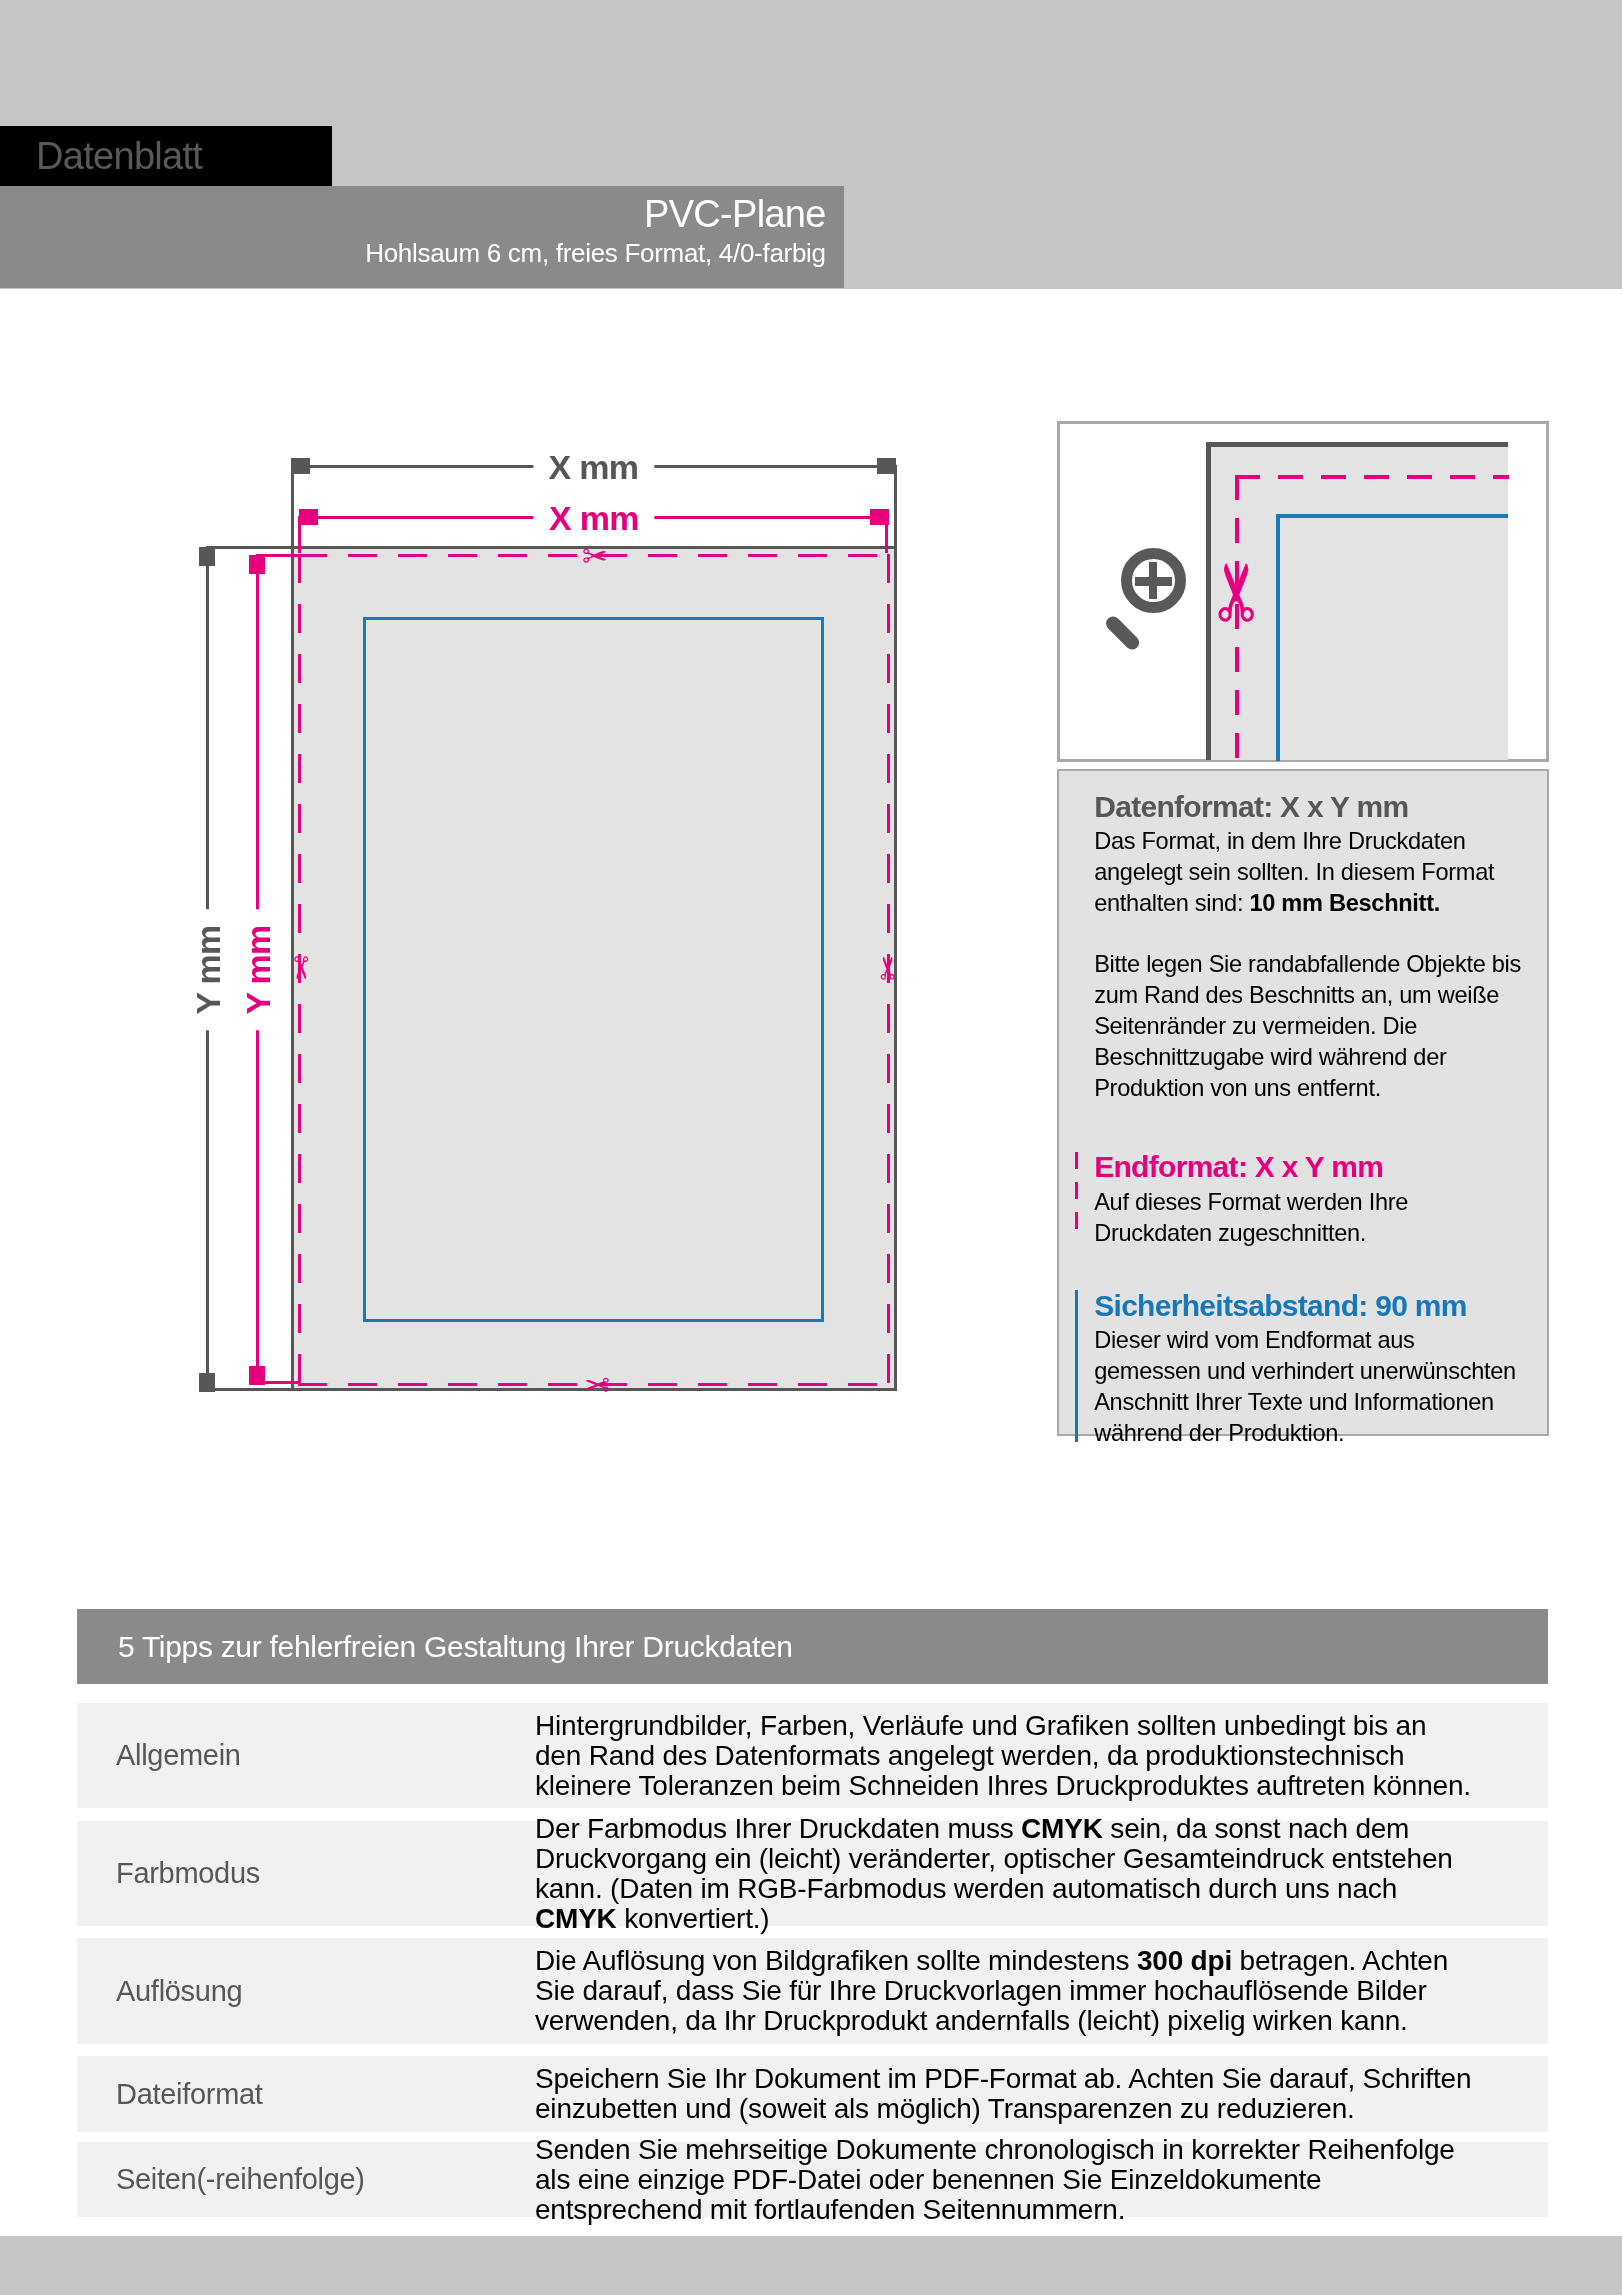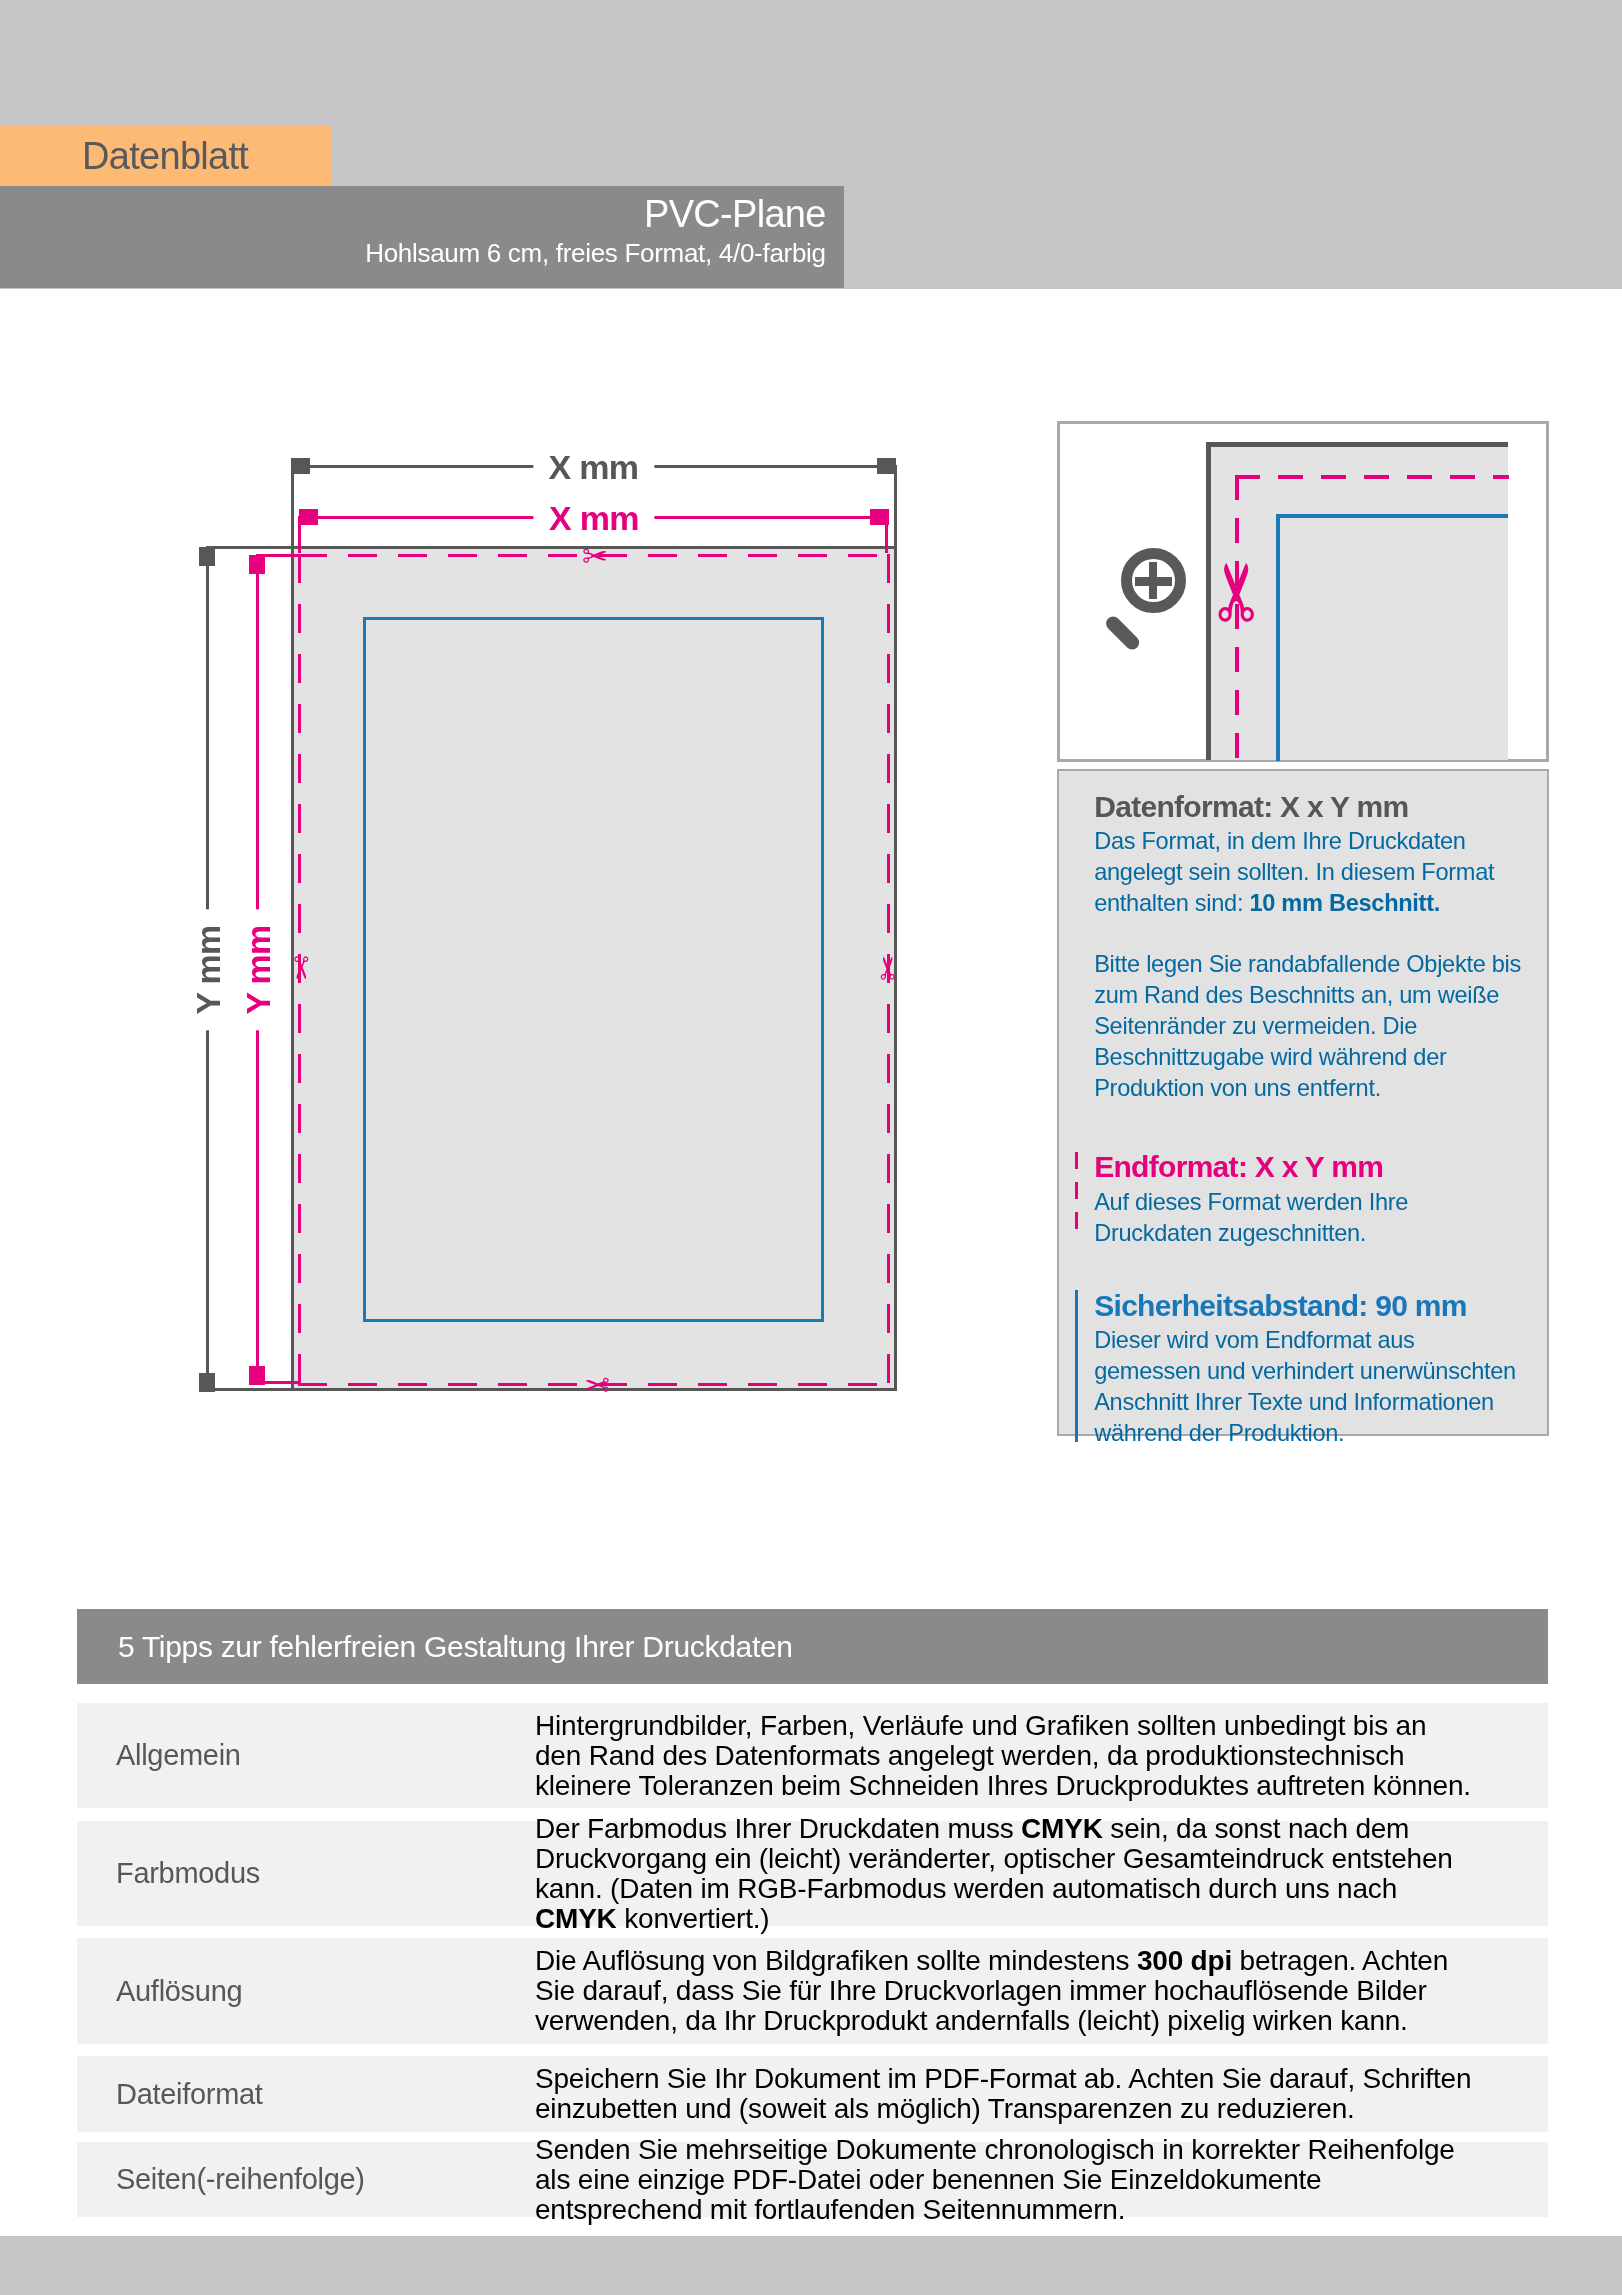--- a/index.html
+++ b/index.html
@@ -3,22 +3,22 @@
 <meta charset="utf-8">
 <title>Datenblatt</title>
 <style>
   html,body{margin:0;padding:0;background:#ffffff;}
   .page{position:relative;width:1623px;height:2295px;background:#ffffff;
         font-family:"Liberation Sans", sans-serif;overflow:hidden;}
   .abs{position:absolute;}
 
   
   .band-light{left:0;top:0;width:1623px;height:289px;background:#c5c4c6;}
-  .datenblatt-box{left:0;top:126px;width:332px;height:61px;background:#fdba74;
-        display:flex;align-items:center;box-sizing:border-box;padding-left:82px;}
+  .datenblatt-box{left:0;top:126px;width:332px;height:61px;background:#000000;
+        display:flex;align-items:center;box-sizing:border-box;padding-left:36px;}
   .datenblatt-box span{font-size:38px;color:#59595b;letter-spacing:-0.7px;}
   .band-dark{left:0;top:186px;width:844px;height:102px;background:#8a8a8a;
         box-sizing:border-box;padding:6.5px 18.3px 0 0;text-align:right;color:#fff;}
   .product-title{font-size:38px;line-height:43px;letter-spacing:-0.7px;}
   .product-subtitle{font-size:26px;line-height:34px;letter-spacing:-0.3px;}
 
   
   .bleed-rect{left:291px;top:546px;width:606px;height:845px;background:#e4e3e4;
         border:3.3px solid #575757;box-sizing:border-box;}
   .cut-h{height:3.3px;background:repeating-linear-gradient(90deg,#e6007e 0 29px,transparent 29px 50px);}
@@ -78,21 +78,21 @@
 
   
   .info-panel{left:1057px;top:769px;width:492px;height:667px;background:#e3e2e3;
        border:2.6px solid #a9a9a9;box-sizing:border-box;padding:17px 22px 0 26px;}
   .info-section{position:relative;padding-left:9.2px;}
   .info-section .marker{position:absolute;left:-10.5px;top:3.9px;width:3.9px;}
   .marker.dashed{height:81px;
        background:repeating-linear-gradient(180deg,#e6007e 0 17px,transparent 17px 30px);}
   .marker.solid{height:152px;background:#1777b8;}
   .info-title{font-size:30px;font-weight:bold;letter-spacing:-0.7px;line-height:37px;}
-  .info-body{font-size:23.6px;line-height:31px;color:#0369a1;letter-spacing:-0.3px;margin:1.3px 0 0 0;}
+  .info-body{font-size:23.6px;line-height:31px;color:#000000;letter-spacing:-0.3px;margin:1.3px 0 0 0;}
   .sec2{margin-top:44px;}
   .sec3{margin-top:38px;}
   .p-gap{margin-top:30px;}
   .b{font-weight:bold;}
 
   
   .tips-band{left:77px;top:1609px;width:1471px;height:75px;background:#8a8a8a;
        display:flex;align-items:center;box-sizing:border-box;padding-left:41px;}
   .tips-band span{color:#ffffff;font-size:30px;letter-spacing:-0.3px;}
   .tip-row{left:77px;width:1471px;background:#f2f1f2;display:flex;align-items:center;

